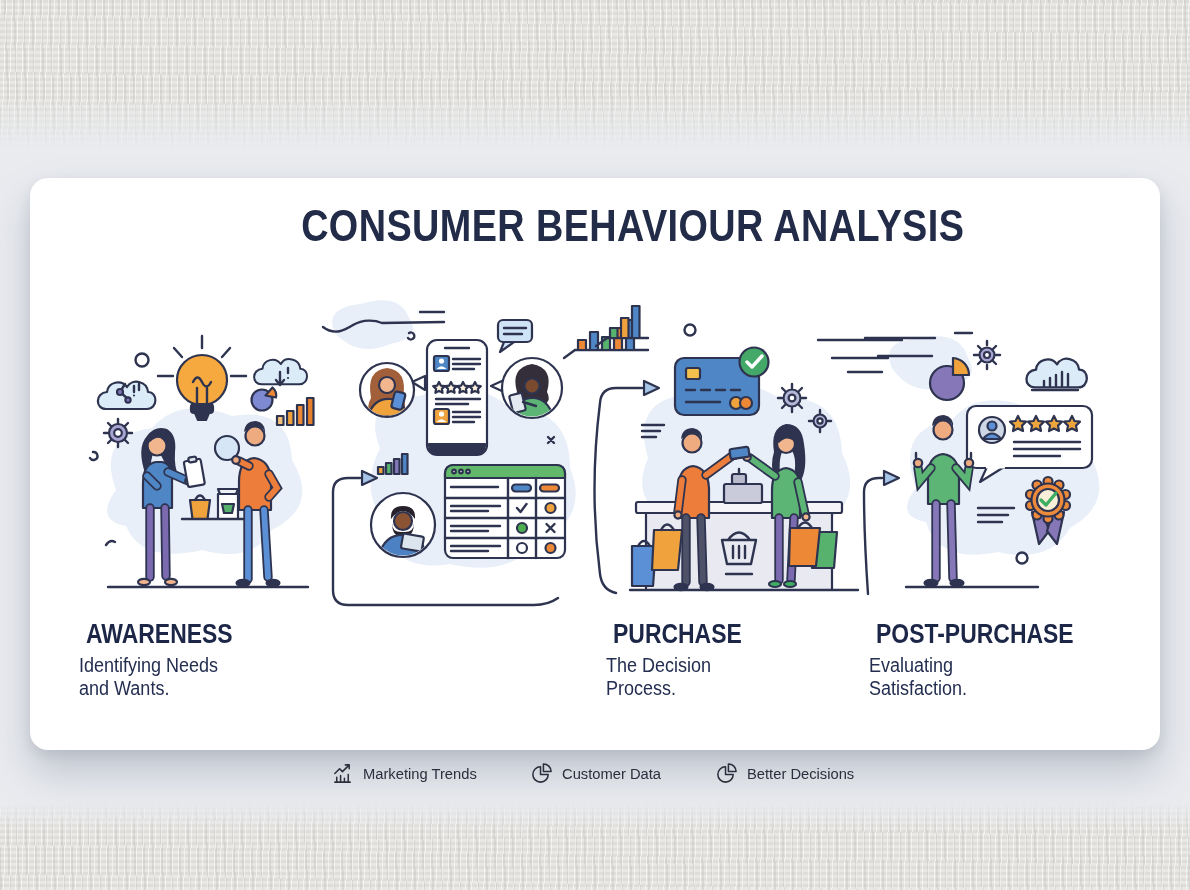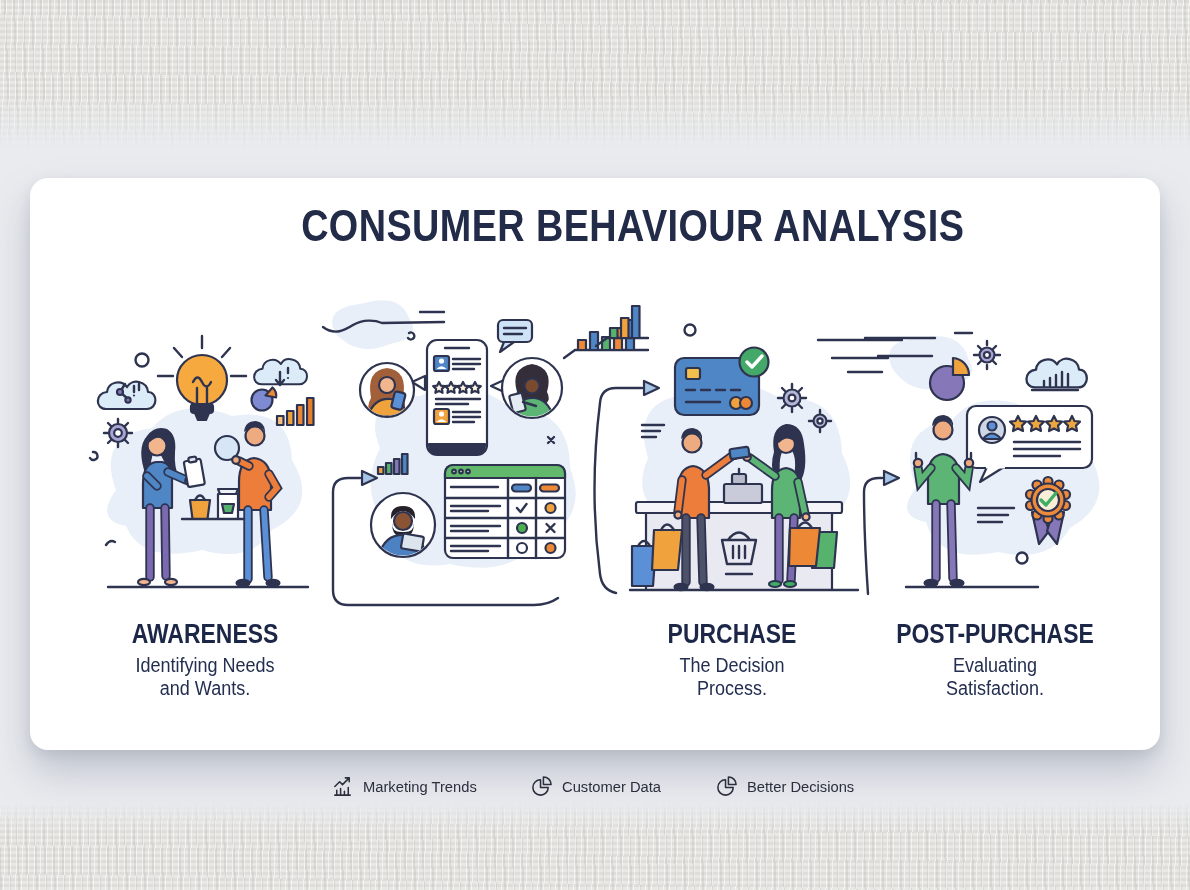--- a/index.html
+++ b/index.html
@@ -32,28 +32,28 @@
     position:absolute;top:22px;left:0;width:100%;text-align:center;
     font-size:45px;line-height:52px;font-weight:700;color:#222b47;padding-left:38px;
   }
   .title span{display:inline-block;transform:scaleX(.84);transform-origin:center;letter-spacing:.5px;}
   #illus{position:absolute;left:0;top:100px;width:1130px;height:340px;}
   #illus .o{fill:none;stroke:#2e3450;stroke-width:2.4;stroke-linecap:round;stroke-linejoin:round;}
   #illus .s{stroke:#2e3450;stroke-width:2.2;stroke-linecap:round;stroke-linejoin:round;}
   #illus .lu{fill:none;stroke:#2e3450;stroke-width:9.4;stroke-linecap:round;}
   #illus .lo{fill:none;stroke-width:5.8;stroke-linecap:round;}
   .labels{position:absolute;top:440px;left:0;width:100%;height:110px;}
-  .stage-label{position:absolute;width:280px;text-align:center;}
+  .stage-label{position:absolute;width:280px;}
   .stage-name{display:inline-block;width:100%;font-weight:700;font-size:27px;line-height:32px;
     color:#1c2647;transform:scaleX(.85);transform-origin:center;}
   .stage-desc{display:inline-block;width:100%;margin-top:4px;font-size:20px;line-height:23px;
     color:#232e50;transform:scaleX(.9);transform-origin:center;}
   .footer{
     position:absolute;left:0;top:762px;width:1190px;height:36px;
-    display:flex;justify-content:center;align-items:flex-end;gap:48px;
+    display:flex;justify-content:center;align-items:flex-start;gap:48px;
   }
   .footer-item{display:flex;align-items:center;gap:9px;font-size:15.5px;color:#2b2e3c;}
   .footer-item span{display:inline-block;transform:scaleX(.95);transform-origin:left center;}
   .footer-icon{width:23px;height:23px;stroke:#2b2e3c;fill:none;stroke-width:1.6;
     stroke-linecap:round;stroke-linejoin:round;}
 </style>
 </head>
 <body>
 
 <div class="texture texture-top">

